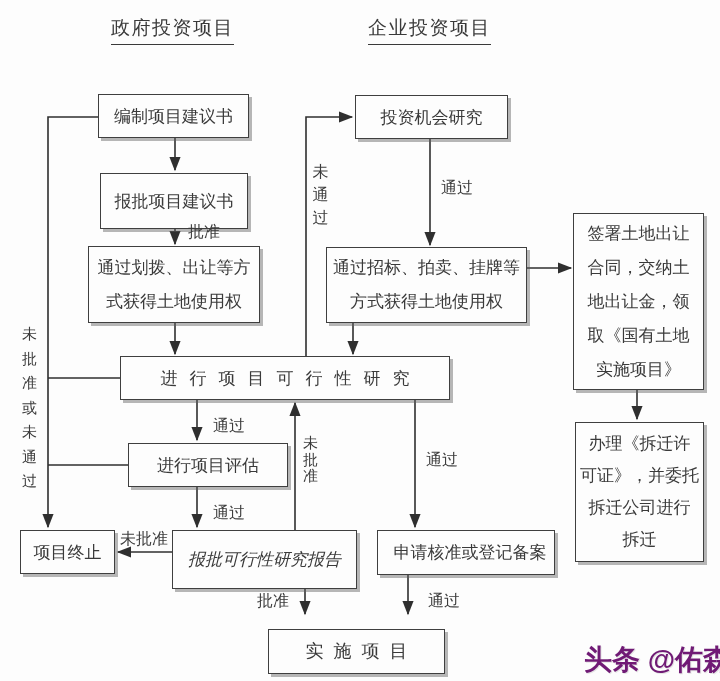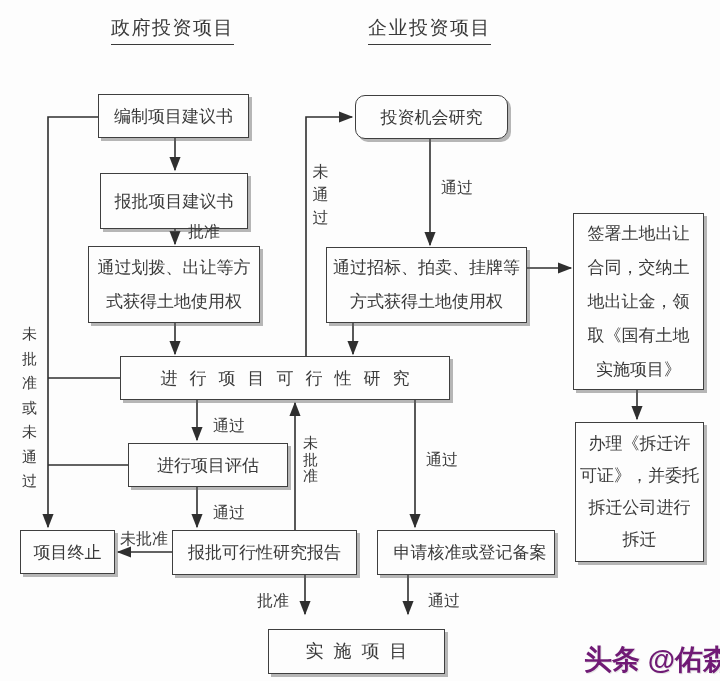--- a/index.html
+++ b/index.html
@@ -110,21 +110,21 @@
   <div class="col-title" style="left:368px;top:15px;">企业投资项目</div>
   <div class="col-title" style="left:111px;top:15px;">政府投资项目</div>
 
   <div class="node" style="left:98px;top:94px;width:151px;height:44px;">编制项目建议书</div>
 
   <div class="node" style="left:100px;top:173px;width:148px;height:56px;">报批项目建议书</div>
 
   <div class="node" style="left:88px;top:246px;width:172px;height:77px;line-height:34px;">通过划拨、出让等方
 式获得土地使用权</div>
 
-  <div class="node" style="left:355px;top:95px;width:153px;height:44px;border-radius:10px;">投资机会研究</div>
+  <div class="node" style="left:355px;top:95px;width:153px;height:44px;">投资机会研究</div>
 
   <div class="node" style="left:326px;top:247px;width:201px;height:76px;line-height:34px;">通过招标、拍卖、挂牌等
 方式获得土地使用权</div>
 
   <div class="node" style="left:573px;top:213px;width:131px;height:177px;line-height:34px;">签署土地出让
 合同，交纳土
 地出让金，领
 取《国有土地
 实施项目》</div>
 
@@ -132,21 +132,21 @@
 可证》，并委托
 拆迁公司进行
 拆迁</div>
 
   <div class="node spaced" style="left:120px;top:356px;width:330px;height:44px;">进行项目可行性研究</div>
 
   <div class="node" style="left:128px;top:443px;width:160px;height:44px;">进行项目评估</div>
 
   <div class="node" style="left:20px;top:530px;width:95px;height:44px;">项目终止</div>
 
-  <div class="node" style="left:172px;top:530px;width:185px;height:45px;">报批可行性研究报告</div>
+  <div class="node" style="left:172px;top:530px;width:185px;height:59px;font-style:italic;">报批可行性研究报告</div>
 
   <div class="node" style="left:377px;top:530px;width:178px;height:45px;padding-left:8px;">申请核准或登记备案</div>
 
   <div class="node spaced2" style="left:268px;top:617px;width:177px;height:45px;margin-top:12px;">实施项目</div>
 
   <div class="edge-label" style="left:188px;top:222px;">批准</div>
 
   <div class="edge-label" style="left:441px;top:178px;">通过</div>
 
   <div class="edge-label vertical" style="left:311px;top:160px;width:19px;line-height:23px;">未通过</div>

